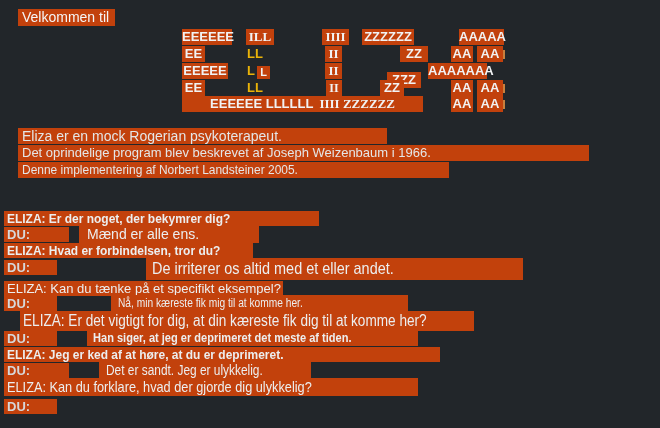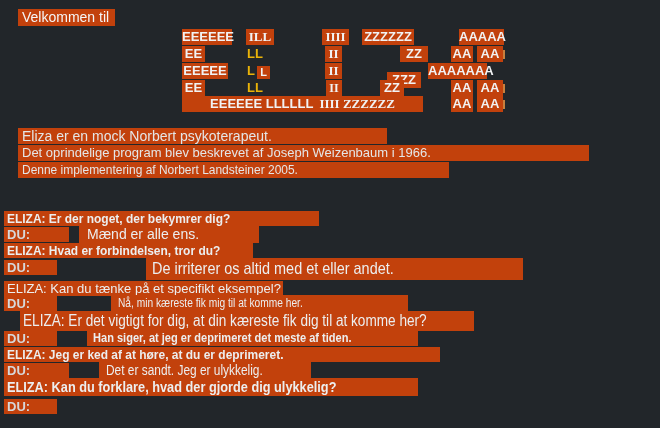--- a/index.html
+++ b/index.html
@@ -56,21 +56,21 @@
     <span class="seg box ascii ctr" style="left:380px;top:80px;width:24px;">ZZ</span>
     <span class="seg box ascii ctr" style="left:451px;top:80px;width:22px;">AA</span>
     <span class="seg box ascii ctr" style="left:477px;top:80px;width:26px;"><span>AA</span><i class="tick"></i></span>
 
     <span class="seg box ascii ctr" style="left:182px;top:96px;width:241px;"><span style="margin-right:6px;">EEEEEE LLLLLL</span><span class="serif">IIII ZZZZZZ</span></span>
     <span class="seg box ascii ctr" style="left:451px;top:96px;width:22px;">AA</span>
     <span class="seg box ascii ctr" style="left:477px;top:96px;width:26px;"><span>AA</span><i class="tick"></i></span>
   </div>
 
   <div>
-    <div class="seg box" style="left:18px;top:128px;width:365px;height:16px;padding-left:4px;font-size:14px;color:#e4e6e7;">Eliza er en mock Norbert psykoterapeut.</div>
+    <div class="seg box" style="left:18px;top:128px;width:365px;height:16px;padding-left:4px;font-size:14px;color:#e4e6e7;">Eliza er en mock Rogerian psykoterapeut.</div>
     <div class="seg box" style="left:18px;top:145px;width:567px;height:16px;padding-left:4px;color:#e4e6e7;">Det oprindelige program blev beskrevet af Joseph Weizenbaum i 1966.</div>
     <div class="seg box" style="left:18px;top:162px;width:427px;height:16px;padding-left:4px;color:#e4e6e7;"><span class="cx92">Denne implementering af Norbert Landsteiner 2005.</span></div>
   </div>
 
   <div>
 
     <div class="seg box msg" style="left:4px;top:211px;width:312px;height:15px;line-height:15px;font-weight:600;"><span class="cx92">ELIZA: Er der noget, der bekymrer dig?</span></div>
 
     <div class="seg box lbl" style="left:4px;top:227px;width:62px;height:15px;line-height:15px;">DU:</div>
     <div class="seg box msg" style="left:79px;top:226px;width:172px;height:17px;line-height:17px;font-size:14px;padding-left:8px;">Mænd er alle ens.</div>
@@ -88,18 +88,18 @@
     <div class="seg box msg" style="left:20px;top:311px;width:451px;height:20px;line-height:20px;font-size:16px;text-decoration:underline;"><span class="cx85">ELIZA: Er det vigtigt for dig, at din kæreste fik dig til at komme her?</span></div>
 
     <div class="seg box lbl" style="left:4px;top:331px;width:50px;height:15px;line-height:15px;">DU:</div>
     <div class="seg box msg" style="left:87px;top:330px;width:325px;height:16px;line-height:16px;font-weight:600;padding-left:6px;"><span class="cx85">Han siger, at jeg er deprimeret det meste af tiden.</span></div>
 
     <div class="seg box msg" style="left:4px;top:347px;width:433px;height:15px;line-height:15px;font-weight:600;"><span class="cx92">ELIZA: Jeg er ked af at høre, at du er deprimeret.</span></div>
 
     <div class="seg box lbl" style="left:4px;top:363px;width:62px;height:15px;line-height:15px;">DU:</div>
     <div class="seg box msg" style="left:78px;top:362px;width:205px;height:16px;line-height:16px;font-size:14px;padding-left:7px;margin-left:21px;"><span class="cx85">Det er sandt. Jeg er ulykkelig.</span></div>
 
-    <div class="seg box msg" style="left:4px;top:378px;width:411px;height:18px;line-height:18px;font-size:15px;font-weight:700;"><span class="cx85">ELIZA: Kan du forklare, hvad der gjorde dig ulykkelig?</span></div>
+    <div class="seg box msg" style="left:4px;top:378px;width:411px;height:18px;line-height:18px;font-size:15px;font-weight:400;"><span class="cx85">ELIZA: Kan du forklare, hvad der gjorde dig ulykkelig?</span></div>
 
     <div class="seg box lbl" style="left:4px;top:399px;width:50px;height:15px;line-height:15px;">DU:</div>
 
   </div>
 </div>
 
 </body></html>

